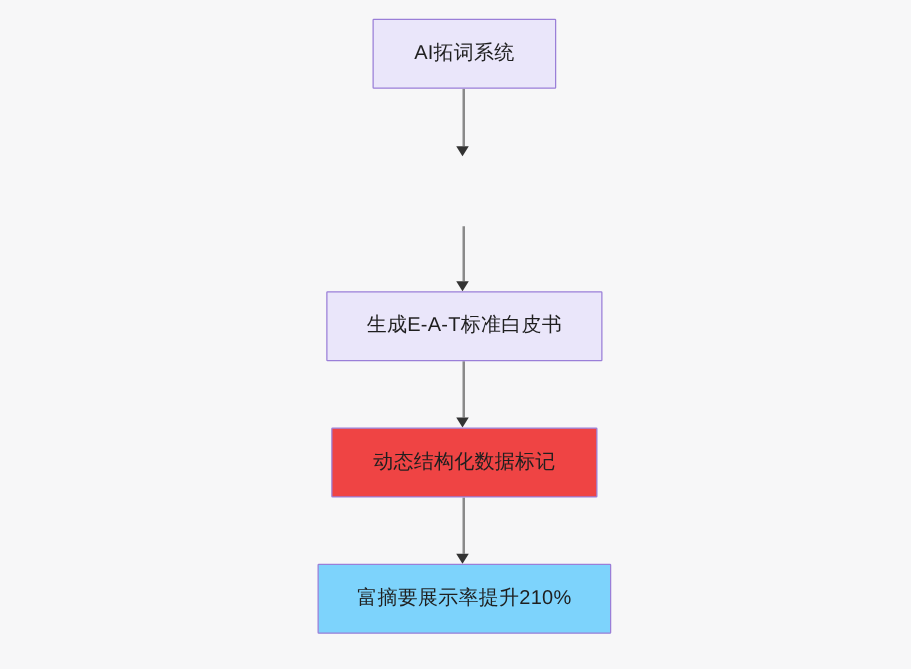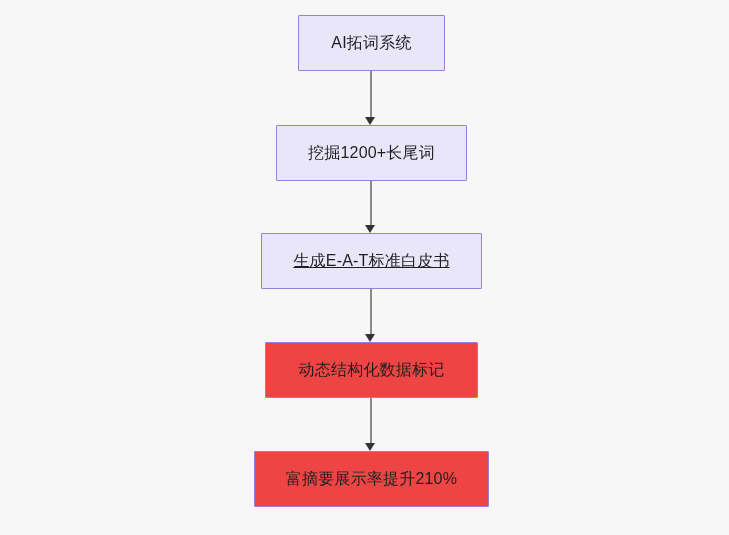--- a/index.html
+++ b/index.html
@@ -73,25 +73,22 @@
       <div class="edge-line" style="height: 45px; background: rgb(138, 138, 138);"></div>
       <div class="edge-arrow" style="top: 45px; border-top-color: rgb(51, 51, 51);"></div>
     </div>
     <div class="edge" style="left: 365px; top: 398px; height: 53px;">
       <div class="edge-line" style="height: 45px; background: rgb(138, 138, 138);"></div>
       <div class="edge-arrow" style="top: 45px; border-top-color: rgb(51, 51, 51);"></div>
     </div>
     <div class="node" style="left: 298px; top: 15px; width: 147px; height: 56px; background: rgb(234, 230, 250); border-color: rgb(154, 127, 216);">
       <span class="node-label" style="color: rgb(31, 31, 31);">AI拓词系统</span>
     </div>
-    <div class="node" style="left: 276px; top: 125px; width: 191px; height: 56px; background: rgb(234, 230, 250); border-color: rgb(154, 127, 216);">
-      <span class="node-label" style="color: rgb(31, 31, 31);">挖掘1200+长尾词</span>
-    </div>
     <div class="node" style="left: 261px; top: 233px; width: 221px; height: 56px; background: rgb(234, 230, 250); border-color: rgb(154, 127, 216);">
-      <span class="node-label" style="color: rgb(31, 31, 31); text-decoration: underline;">生成E-A-T标准白皮书</span>
+      <span class="node-label" style="color: rgb(31, 31, 31);">生成E-A-T标准白皮书</span>
     </div>
     <div class="node" style="left: 265px; top: 342px; width: 213px; height: 56px; background: #ef4444; border-color: rgb(154, 127, 216);">
       <span class="node-label" style="color: rgb(31, 31, 31);">动态结构化数据标记</span>
     </div>
-    <div class="node" style="left: 254px; top: 451px; width: 235px; height: 56px; background: #ef4444; border-color: rgb(154, 127, 216);">
+    <div class="node" style="left: 254px; top: 451px; width: 235px; height: 56px; background: #7dd3fc; border-color: rgb(154, 127, 216);">
       <span class="node-label" style="color: rgb(31, 31, 31);">富摘要展示率提升210%</span>
     </div>
   </div>
 
 </body></html>

